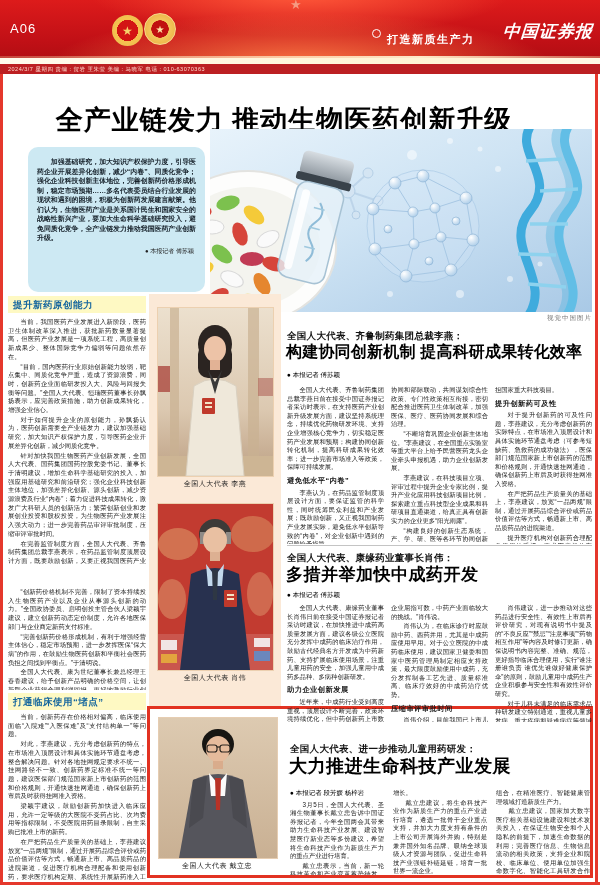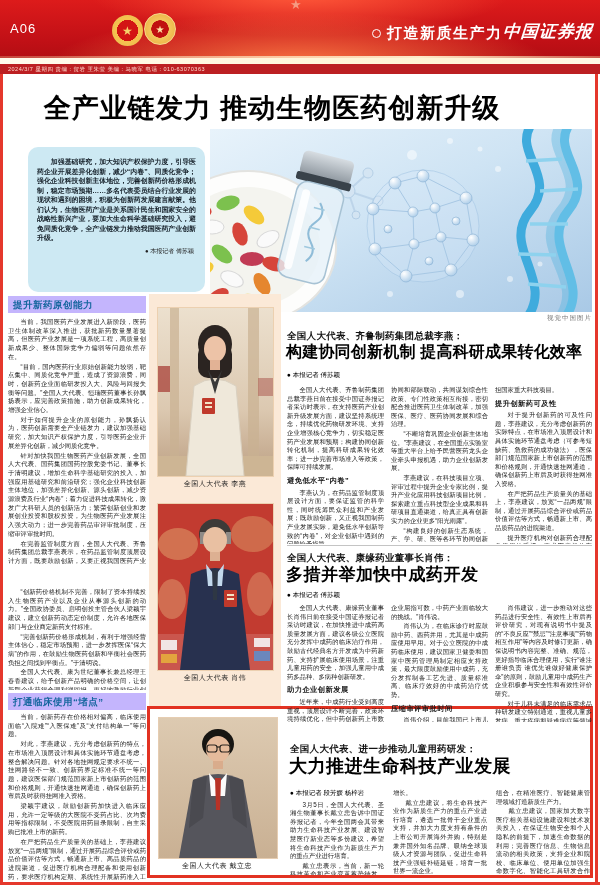--- a/index.html
+++ b/index.html
@@ -14,52 +14,52 @@
                linear-gradient(180deg,#dd1b1b 0%,#c11016 70%,#b30e13 100%);}
   .banner-star{position:absolute;left:290px;top:-3px;color:#f59a82;font-size:13px;}
   .pageno{position:absolute;left:10px;top:21px;color:#fff;font-size:13px;letter-spacing:1px;}
   .emblem{position:absolute;border-radius:50%;display:flex;align-items:center;justify-content:center;}
   .emblem-nat{left:112px;top:15px;width:27px;height:27px;background:radial-gradient(circle,#d31414 55%,#f5c14f 56%);border:2px solid #f0c050;color:#f7d36a;font-size:12px;}
   .emblem-cppcc{left:144px;top:13px;width:30px;height:30px;background:radial-gradient(circle,#c01010 40%,#f3c75d 42%,#e9a93c 100%);border:1px solid #f7d98c;color:#ffe9a8;font-size:10px;}
   .edition-title{position:absolute;left:178px;top:-1px;font-family:"DejaVu Serif",serif;
     font-weight:bold;font-style:italic;font-size:42px;letter-spacing:5px;color:#f2cb6d;
     text-shadow:1px 2px 2px #7c0d0d;}
   .slogan-dot{position:absolute;left:372px;top:29px;width:7px;height:7px;border:1.6px solid #fff;border-radius:50%;}
-  .slogan{position:absolute;left:387px;top:24px;color:#fff;font-size:15px;font-weight:bold;letter-spacing:1.5px;}
+  .slogan{position:absolute;left:387px;top:32px;color:#fff;font-size:11px;font-weight:bold;letter-spacing:1.5px;}
   .paper-logo{position:absolute;right:7px;top:20px;color:#fff;font-family:"DejaVu Serif",serif;
     font-weight:bold;font-style:italic;font-size:17px;letter-spacing:1px;transform:skewX(-4deg);}
   .glow{position:absolute;left:0;top:56px;width:600px;height:8px;
     background:linear-gradient(90deg,rgba(255,236,180,.25),rgba(255,244,210,.95) 70%,rgba(255,236,180,.35));}
   .substrip{position:absolute;left:0;top:64px;width:600px;height:10px;background:#bc1f22;}
   .substrip span{position:absolute;left:8px;top:2px;font-size:5.5px;color:#ffd8cd;letter-spacing:.5px;}
 
   
   .edge{position:absolute;background:#e5382c;}
   .edge-l{left:0;top:74px;width:3px;height:810px;}
   .edge-r{left:595px;top:74px;width:3px;height:810px;}
   .edge-b{left:0;top:882px;width:600px;height:3px;}
 
   
-  .main-headline{position:absolute;left:0;top:86px;width:536px;margin:4px;text-align:center;
+  .main-headline{position:absolute;left:0;top:86px;width:536px;margin:16px;text-align:center;
     font-size:27px;font-weight:900;color:#000;letter-spacing:1px;}
 
   
   .lead-box{position:absolute;left:28px;top:147px;width:177px;height:145px;background:#cde9f3;
     border-radius:10px;padding:10px 9px 0 9px;box-sizing:border-box;}
   .lead-text{margin:0;font-size:6.9px;line-height:9.5px;text-align:justify;color:#17222b;
     font-weight:600;text-indent:2em;}
   .lead-byline{margin:4px 2px 0 0;font-size:6px;text-align:right;color:#222;}
 
   
   .main-photo{position:absolute;left:210px;top:129px;width:382px;height:183px;}
   .photo-credit{position:absolute;left:472px;top:314px;width:120px;text-align:right;
     font-size:6.5px;color:#777;letter-spacing:1px;}
 
   
-  .sec-h{position:absolute;left:8px;width:138px;height:17px;background:#c4b5fd;
+  .sec-h{position:absolute;left:8px;width:138px;height:17px;background:#fef9c3;
     font-size:9.5px;font-weight:bold;color:#15669e;line-height:17px;padding-left:5px;
     box-sizing:border-box;letter-spacing:.5px;}
   .sec-b{position:absolute;left:8px;width:138px;overflow:hidden;font-size:6.3px;
     line-height:8.7px;text-align:justify;color:#1b1b1b;}
   .p{margin:0 0 1px 0;text-indent:2em;}
   .pc{margin:0 0 1px 0;text-indent:0;}
 
   
   .strip{position:absolute;left:149px;top:294px;width:132px;height:412px;background:#fbe9d7;}
   .photo-frame{position:absolute;border:1px solid #ecd0b0;background:#ddd;overflow:hidden;}

